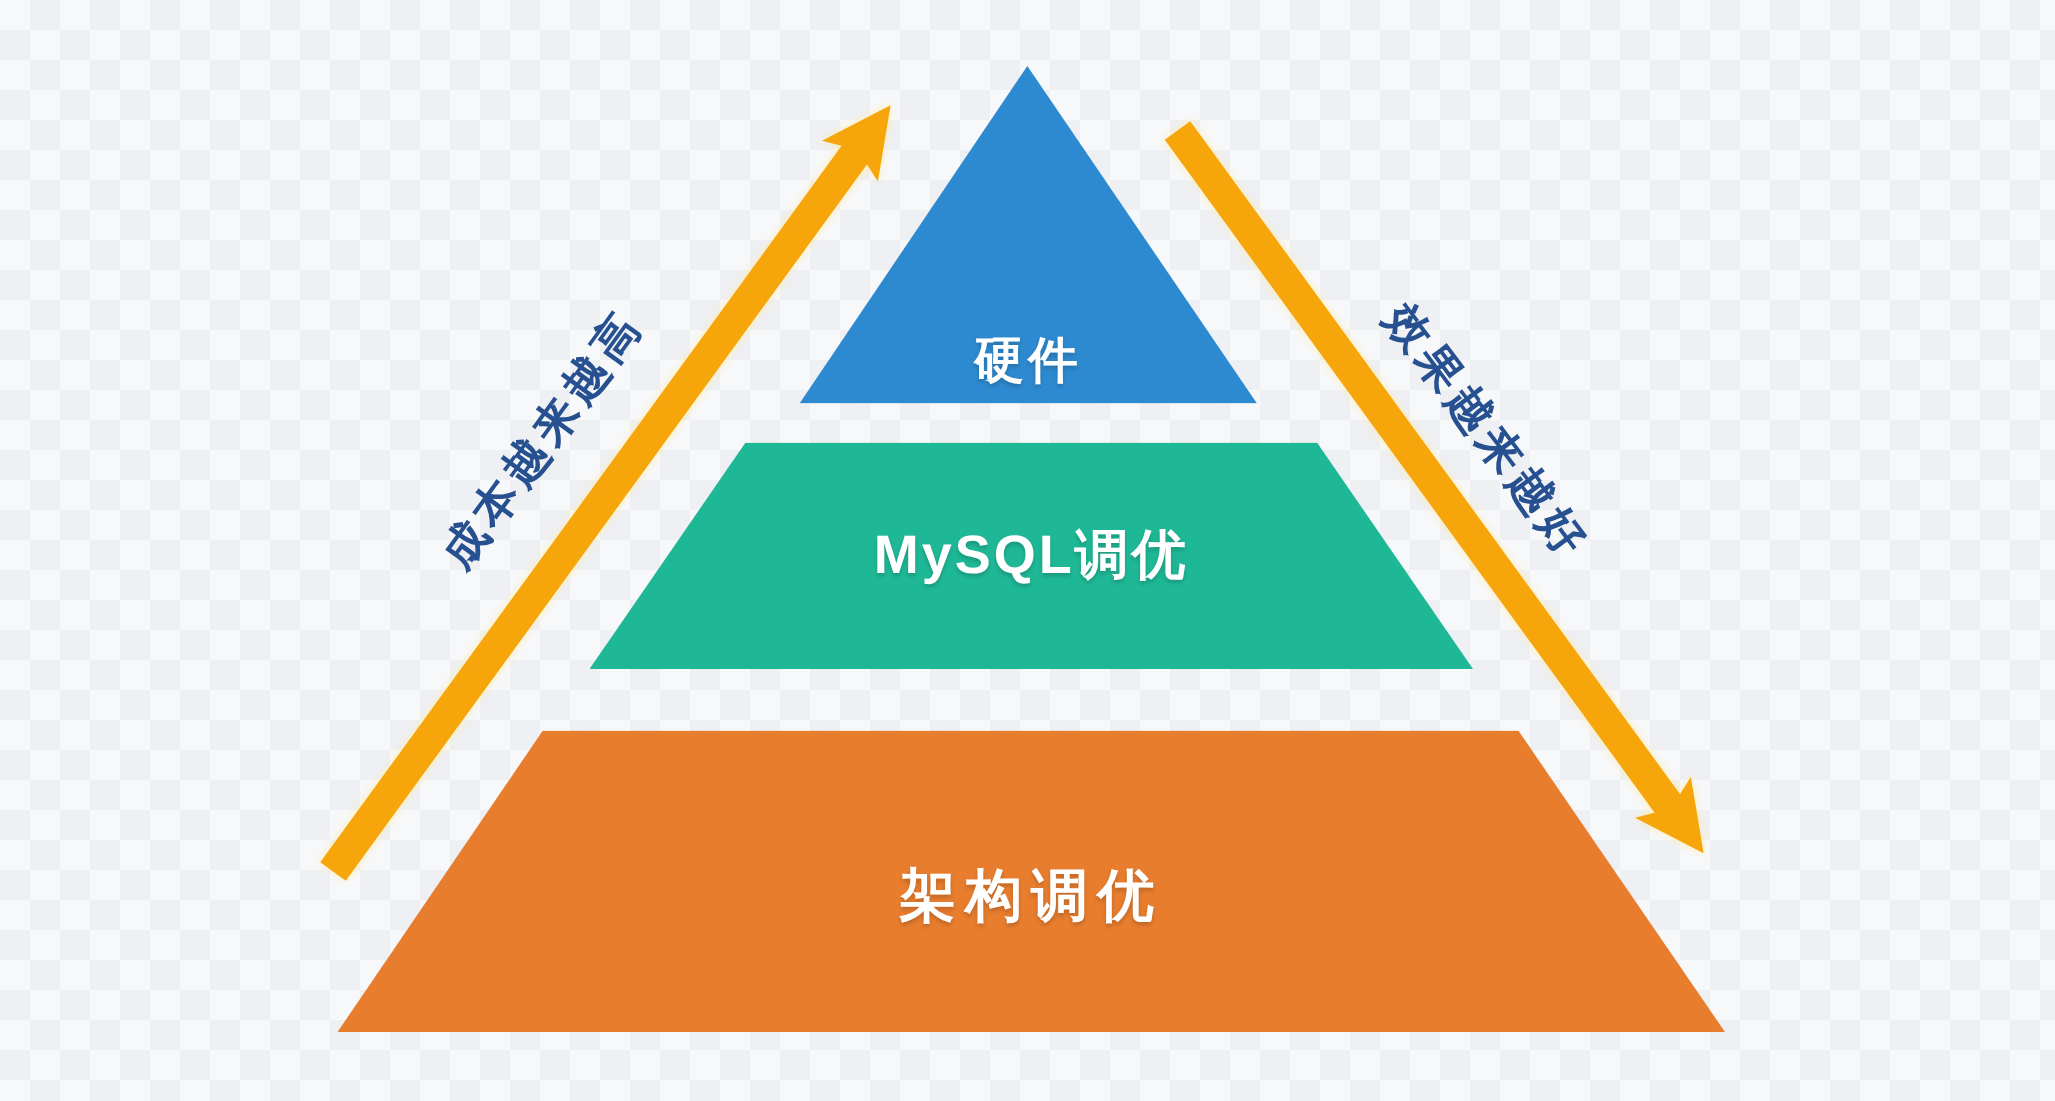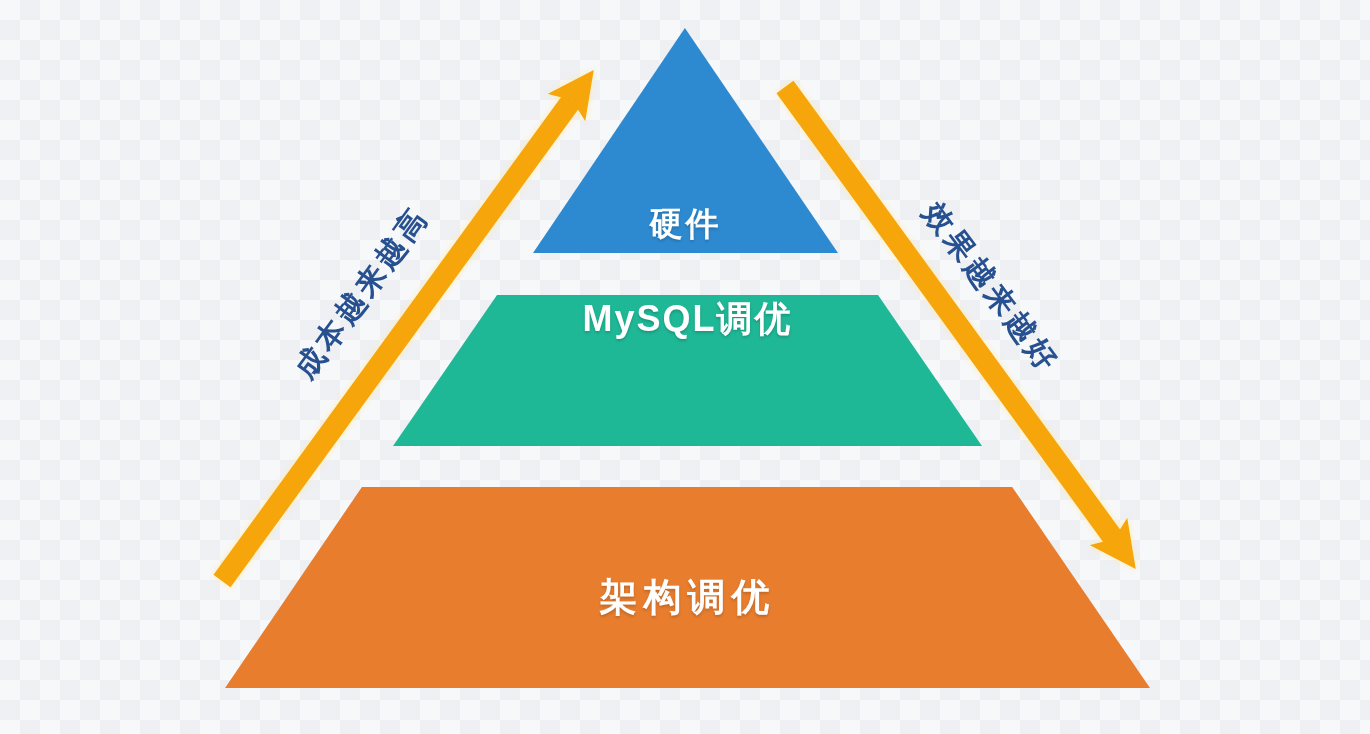--- a/index.html
+++ b/index.html
@@ -41,37 +41,38 @@
     font-weight: bold;
     text-align: center;
     text-shadow: 0 2px 3px rgba(0,0,0,0.18);
   }
   .level span {
     display: block;
     white-space: nowrap;
   }
   .level-top {
     left: 533px;
-    top: 28px;
+    top: 44px;
     width: 305px;
     height: 225px;
     clip-path: polygon(49.8% 0%, 100% 100%, 0% 100%);
     justify-content: flex-end;
     padding-bottom: 2px;
     box-sizing: border-box;
     font-size: 33px;
     line-height: 1.6;
     letter-spacing: 3px;
   }
   .level-middle {
     left: 393px;
     top: 295px;
     width: 589px;
     height: 151px;
     clip-path: polygon(17.66% 0%, 82.34% 0%, 100% 100%, 0% 100%);
+    justify-content: center;
     font-size: 36px;
     letter-spacing: 2px;
   }
   .level-bottom {
     left: 225px;
     top: 487px;
     width: 925px;
     height: 201px;
     clip-path: polygon(14.8% 0%, 85.1% 0%, 100% 100%, 0% 100%);
     justify-content: center;

